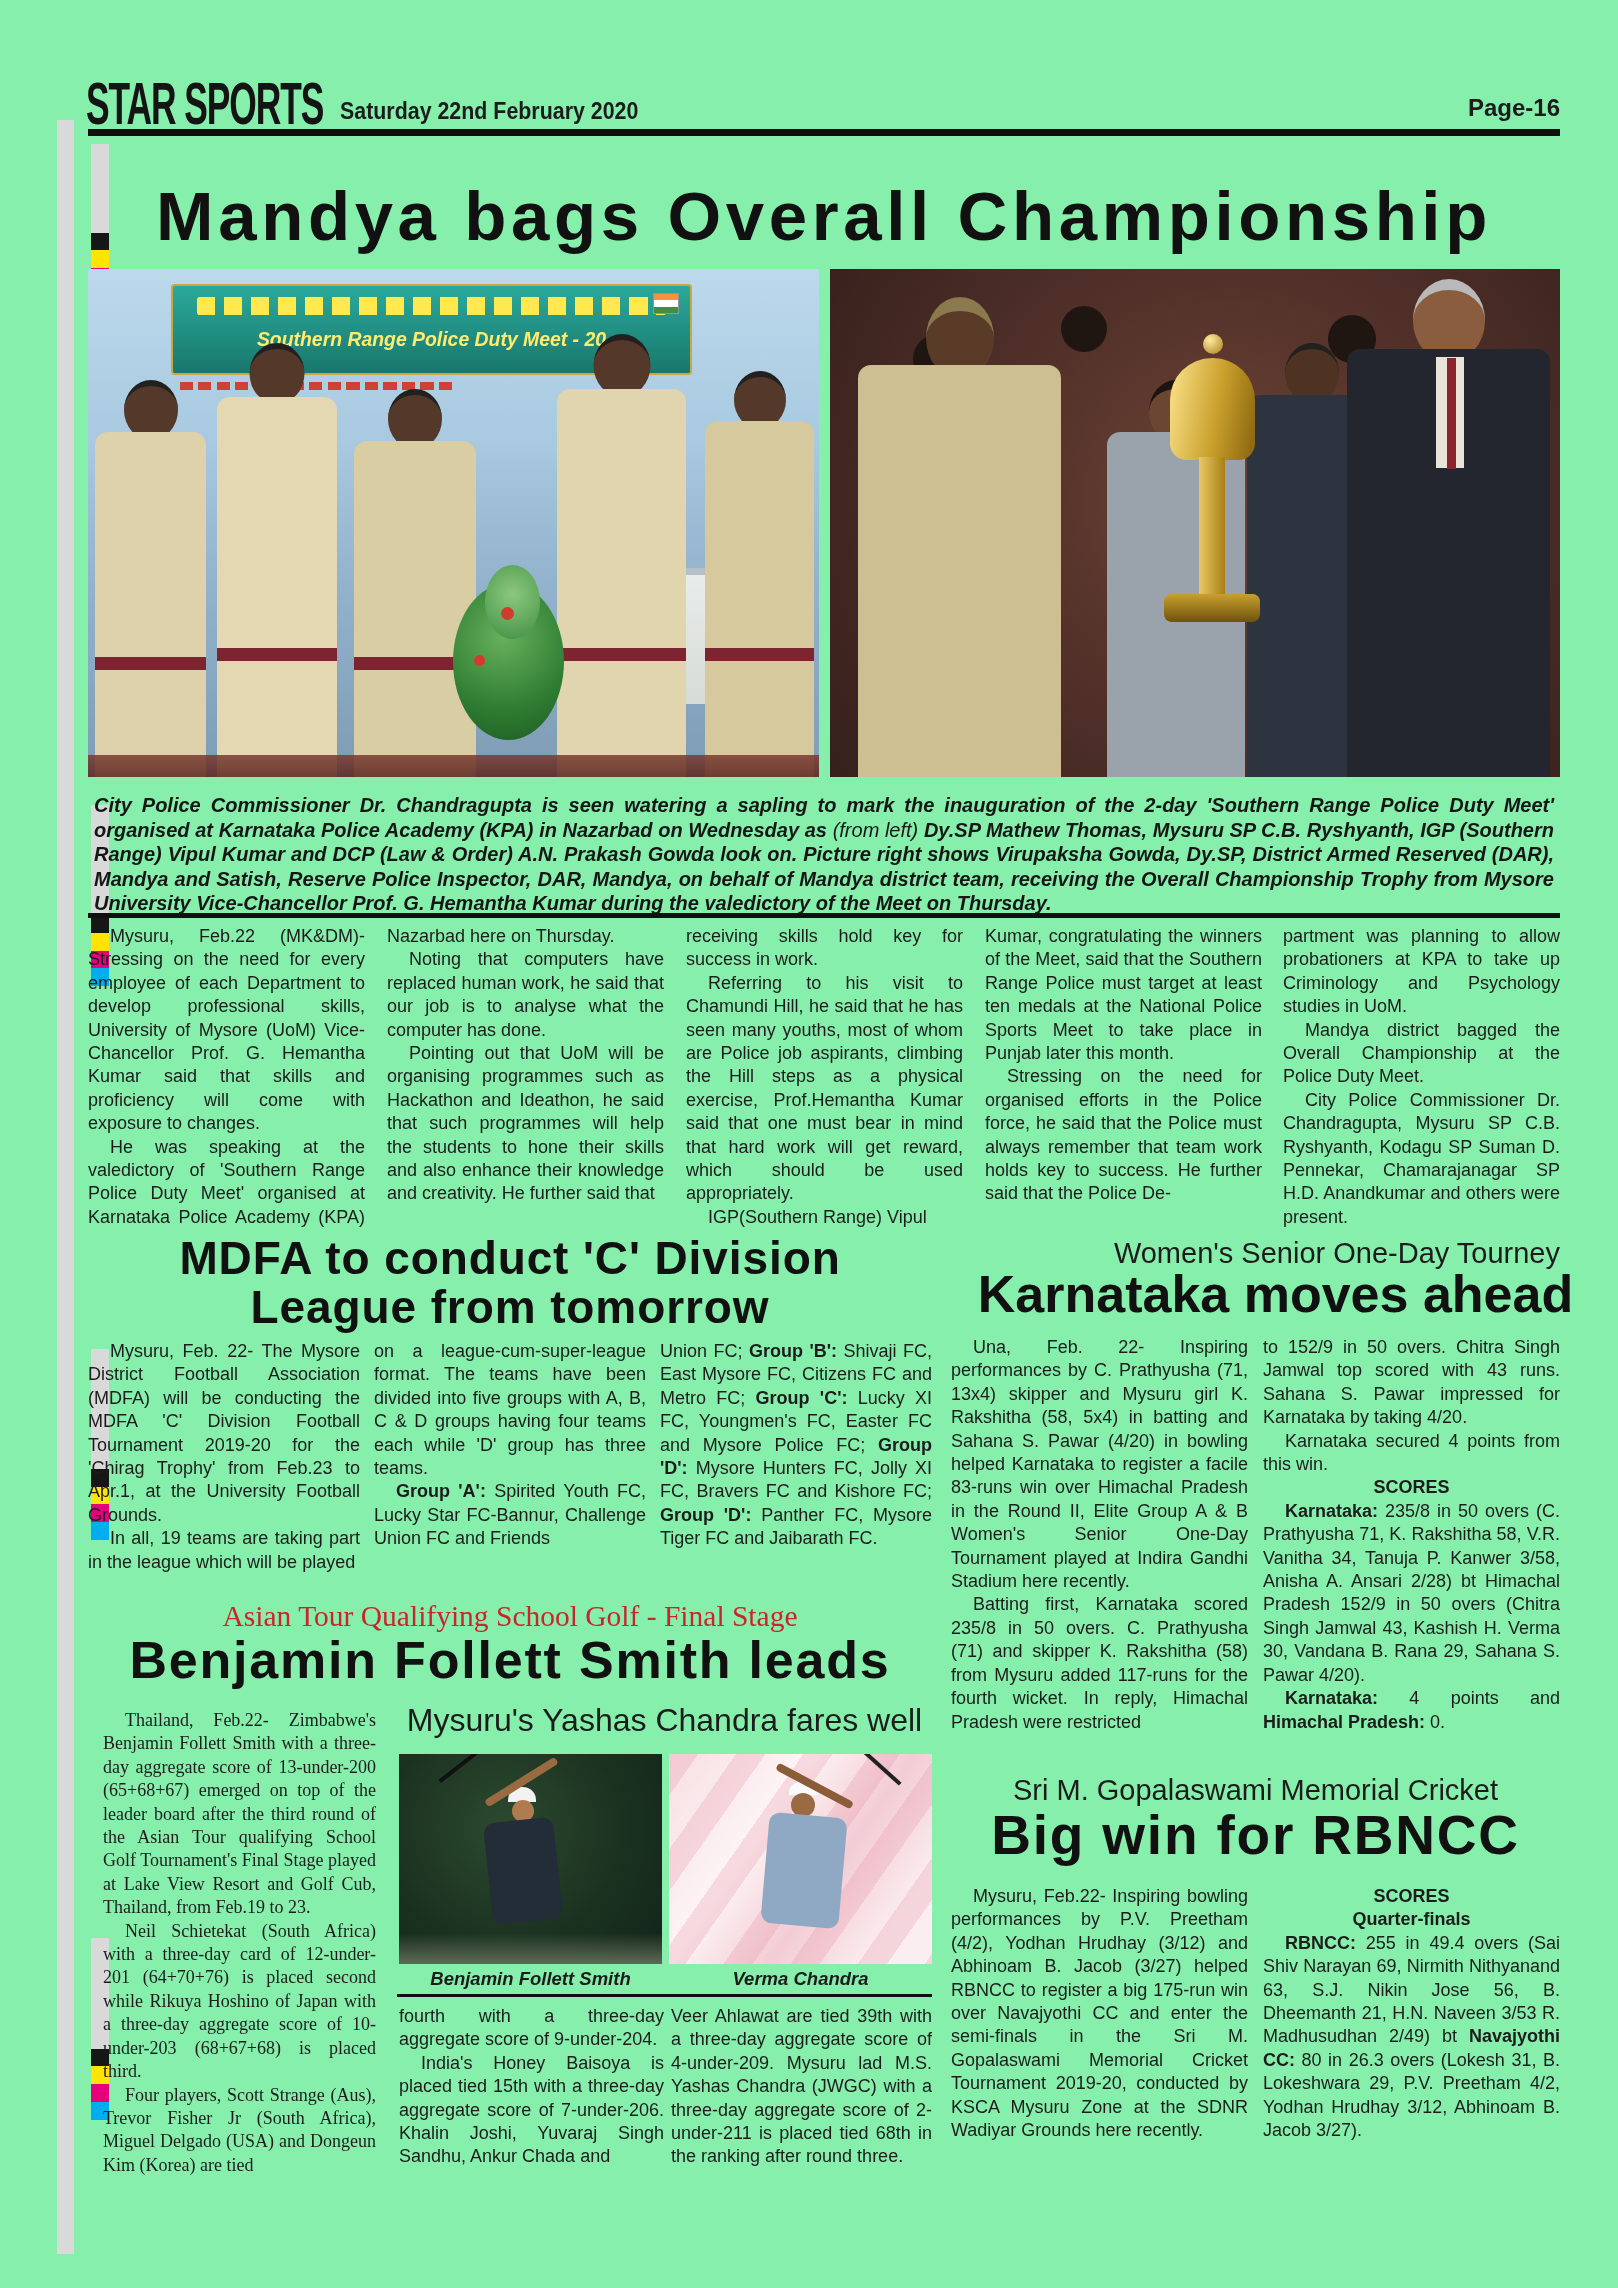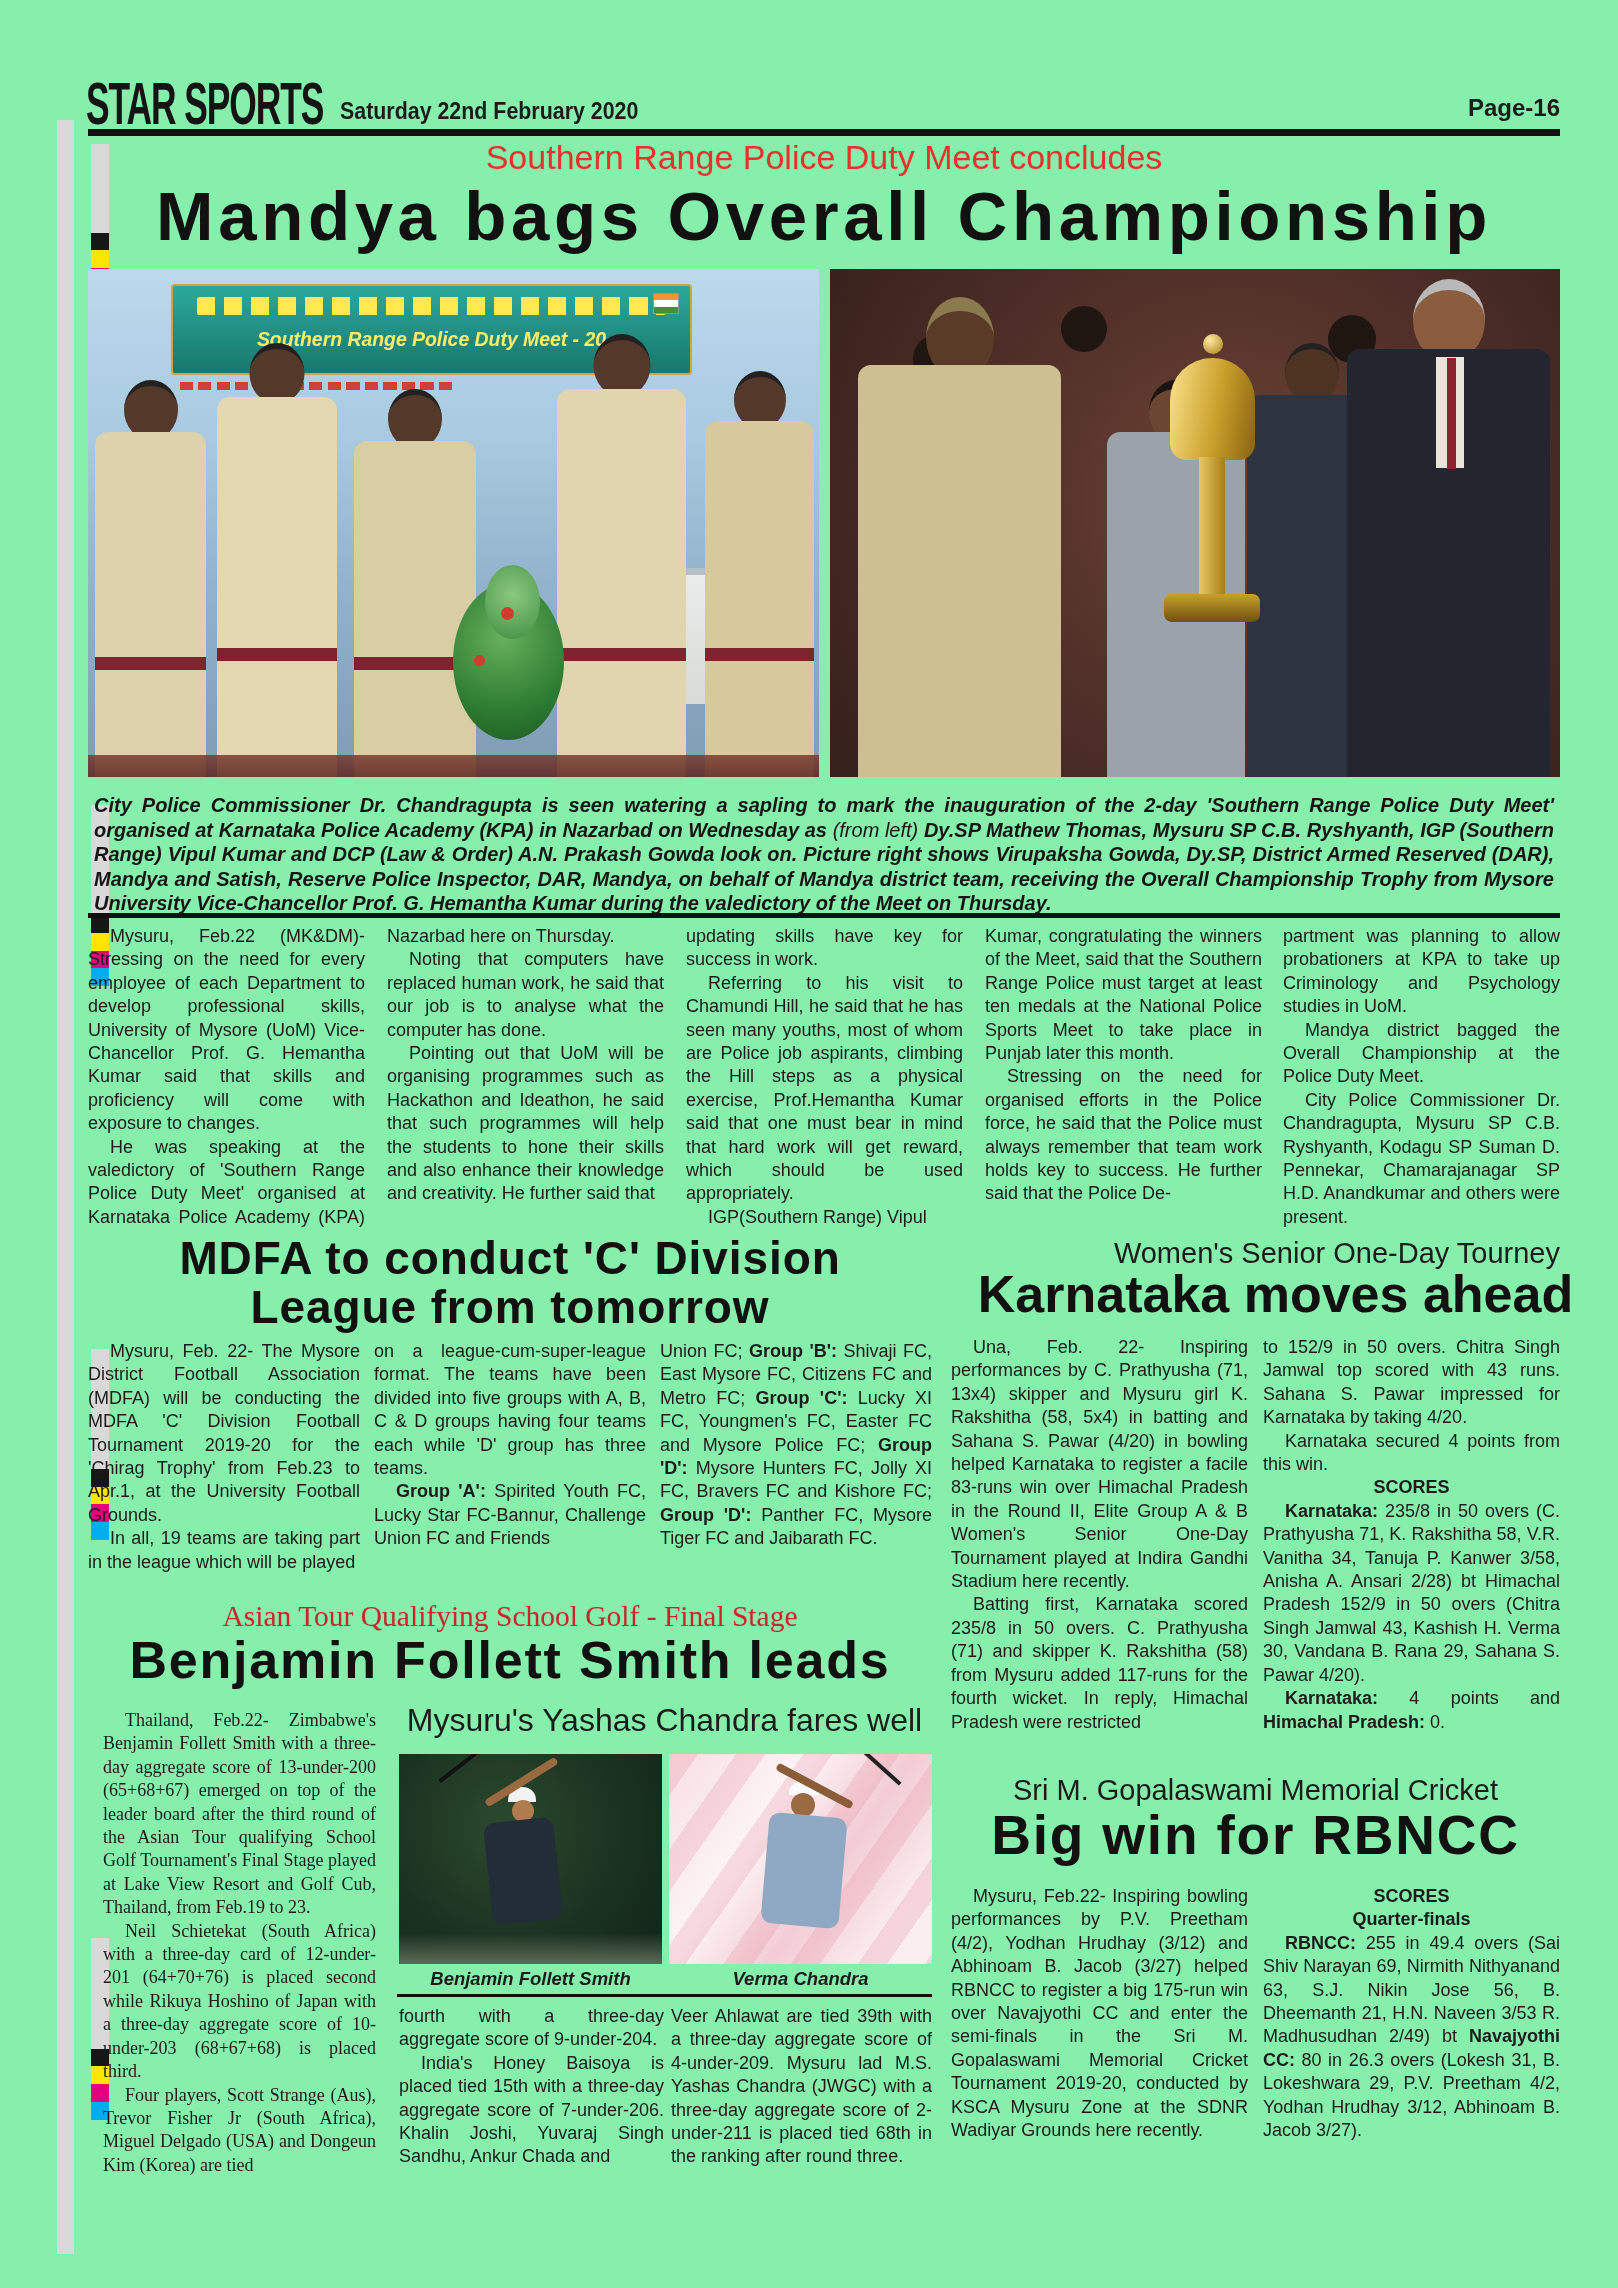--- a/index.html
+++ b/index.html
@@ -156,21 +156,20 @@
   <div class="abs reg reg-k" style="top:2049px;"></div>
   <div class="abs reg reg-y" style="top:2066px;"></div>
   <div class="abs reg reg-m" style="top:2084px;"></div>
   <div class="abs reg reg-c" style="top:2102px;"></div>
 
   <div class="abs" id="masthead">STAR SPORTS</div>
   <div class="abs" id="dateline">Saturday 22nd February 2020</div>
   <div class="abs" id="pageno">Page-16</div>
   <div class="abs rule" id="header-rule"></div>
 
-  <div class="abs" id="lead-kicker">Southern Range Police Duty Meet concludes</div>
   <div class="abs" id="lead-headline">Mandya bags Overall Championship</div>
 
   <div class="abs photo" id="photo-police">
     <div class="abs banner">
       <div class="l1"></div>
       <div class="l2">Southern Range Police Duty Meet - 20</div>
     </div>
     <div class="abs redline"></div>
     <div class="abs flag"></div>
     <div class="abs building"></div>
@@ -249,21 +248,21 @@
   <div class="abs col" id="m-c0">
       <p class="ind"><span>Mysuru, Feb.22 (MK&amp;DM)- Stressing on the need for every employee of each Department to develop professional skills, University of Mysore (UoM) Vice-Chancellor Prof. G. Hemantha Kumar said that skills and proficiency will come with exposure to changes.</span></p>
       <p class="ind"><span>He was speaking at the valedictory of 'Southern Range Police Duty Meet' organised at Karnataka Police Academy (KPA) in</span></p>
     </div>
   <div class="abs col" id="m-c1">
       <p><span>Nazarbad here on Thursday.</span></p>
       <p class="ind"><span>Noting that computers have replaced human work, he said that our job is to analyse what the computer has done.</span></p>
       <p class="ind"><span>Pointing out that UoM will be organising programmes such as Hackathon and Ideathon, he said that such programmes will help the students to hone their skills and also enhance their knowledge and creativity. He further said that</span></p>
     </div>
   <div class="abs col" id="m-c2">
-      <p><span>updating skills have key for success in work.</span></p>
+      <p><span>receiving skills hold key for success in work.</span></p>
       <p class="ind"><span>Referring to his visit to Chamundi Hill, he said that he has seen many youths, most of whom are Police job aspirants, climbing the Hill steps as a physical exercise, Prof.Hemantha Kumar said that one must bear in mind that hard work will get reward, which should be used appropriately.</span></p>
       <p class="ind"><span>IGP(Southern Range) Vipul</span></p>
     </div>
   <div class="abs col" id="m-c3">
       <p><span>Kumar, congratulating the winners of the Meet, said that the Southern Range Police must target at least ten medals at the National Police Sports Meet to take place in Punjab later this month.</span></p>
       <p class="ind"><span>Stressing on the need for organised efforts in the Police force, he said that the Police must always remember that team work holds key to success. He further said that the Police De-</span></p>
     </div>
   <div class="abs col" id="m-c4">
       <p><span>partment was planning to allow probationers at KPA to take up Criminology and Psychology studies in UoM.</span></p>
       <p class="ind"><span>Mandya district bagged the Overall Championship at the Police Duty Meet.</span></p>

